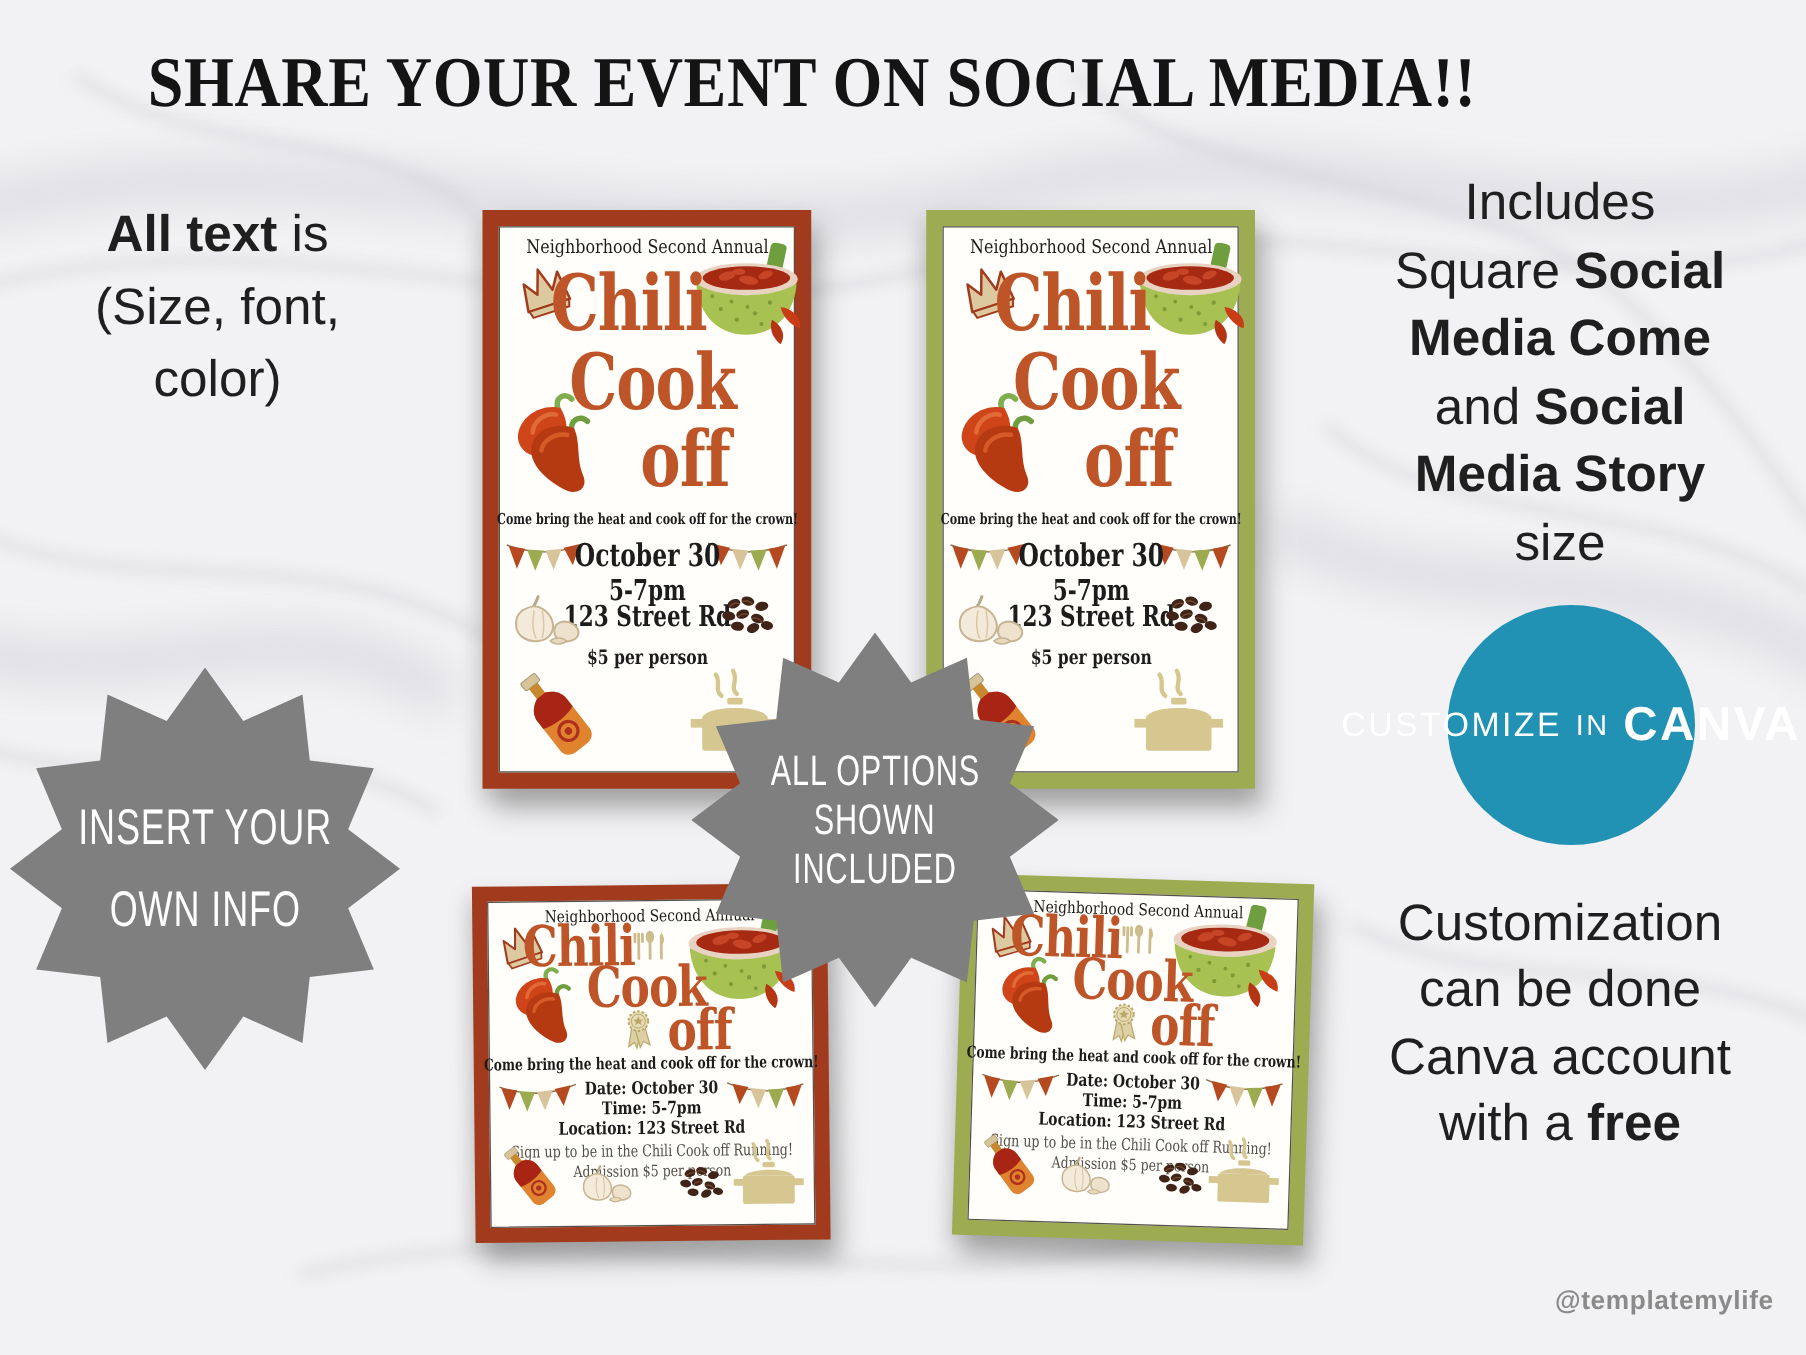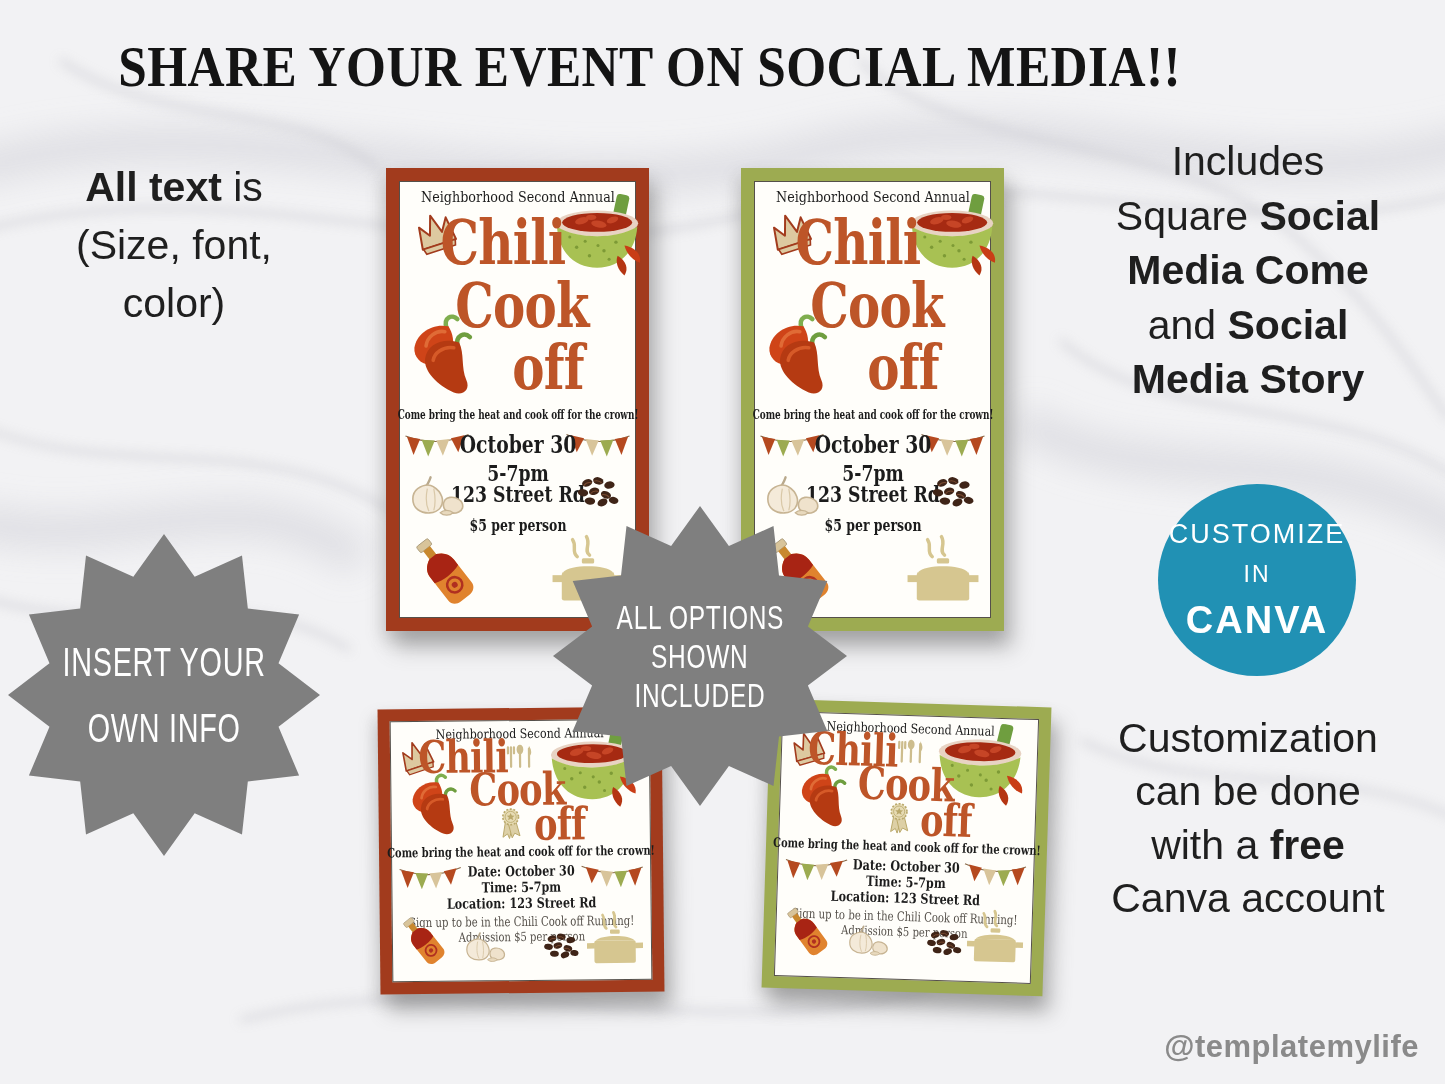--- a/index.html
+++ b/index.html
@@ -20,27 +20,27 @@
     clip-path:polygon(50% 0%,59.83% 13.3%,75% 6.7%,76.87% 23.13%,93.3% 25%,86.7% 40.17%,100% 50%,
       86.7% 59.83%,93.3% 75%,76.87% 76.87%,75% 93.3%,59.83% 86.7%,50% 100%,40.17% 86.7%,25% 93.3%,
       23.13% 76.87%,6.7% 75%,13.3% 59.83%,0% 50%,13.3% 40.17%,6.7% 25%,23.13% 23.13%,25% 6.7%,40.17% 13.3%);}
   .star div{color:#fff;transform:scaleX(0.72);white-space:nowrap;letter-spacing:1px;font-weight:400;}
   #insert-star{left:8px;top:534px;width:312px;height:322px;gap:21px;z-index:3;}
   #insert-star div{font-size:40px;}
   #options-star{left:553px;top:506px;width:294px;height:300px;z-index:6;}
   #options-star div{font-size:34px;}
   
   #canva-badge{position:absolute;left:1158px;top:484px;width:198px;height:192px;border-radius:50%;
-    background:#2191b4;z-index:1;display:flex;flex-direction:column;align-items:center;
+    background:#2191b4;z-index:1;display:flex;flex-direction:row;align-items:center;
     justify-content:center;gap:11px;color:#fff;text-align:center;}
   #canva-badge .l1{font-size:27px;letter-spacing:2px;}
   #canva-badge .l2{font-size:23px;letter-spacing:2px;}
   #canva-badge .l3{font-size:38px;font-weight:700;letter-spacing:2px;}
   
-  #watermark{position:absolute;right:26px;top:1029px;font-size:31px;font-weight:700;color:#8a8a8a;
+  #watermark{position:absolute;right:26px;top:1029px;font-size:21px;font-weight:700;color:#8a8a8a;
     letter-spacing:0.5px;z-index:1;}
   
   .flyer{position:absolute;box-sizing:border-box;z-index:2;
     box-shadow:8px 16px 20px rgba(100,100,100,.45),-4px 8px 16px rgba(100,100,100,.22);}
   .flyer.red{background:#a23b1d;}
   .flyer.green{background:#9dab51;}
   .flyer.story{width:263px;height:463px;}
   .flyer.story .inner{inset:13px;}
   .flyer.square{width:284px;height:285px;}
   .flyer.square .inner{inset:12px;}
@@ -210,33 +210,34 @@
     <div>INSERT YOUR</div>
     <div>OWN INFO</div>
   </div>
 
   <div class="note" id="right-note">
     <div>Includes</div>
     <div><span>Square </span><span class="b">Social</span></div>
     <div class="b">Media Come</div>
     <div><span>and </span><span class="b">Social</span></div>
     <div class="b">Media Story</div>
+    <div>size</div>
   </div>
 
   <div id="canva-badge">
     <div class="l1">CUSTOMIZE</div>
     <div class="l2">IN</div>
     <div class="l3">CANVA</div>
   </div>
 
   <div class="note" id="bottom-note">
     <div>Customization</div>
     <div>can be done</div>
+    <div>Canva account</div>
     <div><span>with a </span><span class="b">free</span></div>
-    <div>Canva account</div>
   </div>
 
   <div class="flyer story red" style="left:386px;top:168px;">
     <div class="inner">
       <div class="bl c hdr" style="top:8px;font-size:15px;--sx:0.85;">Neighborhood Second Annual</div>
       <svg class="icon" style="left:6px;top:28px;width:60px;height:46px;">
           <use href="#sym-crown"></use>
         </svg>
       <svg class="icon" style="right:-10px;top:12px;width:94px;height:86px;">
           <use href="#sym-bowl"></use>

